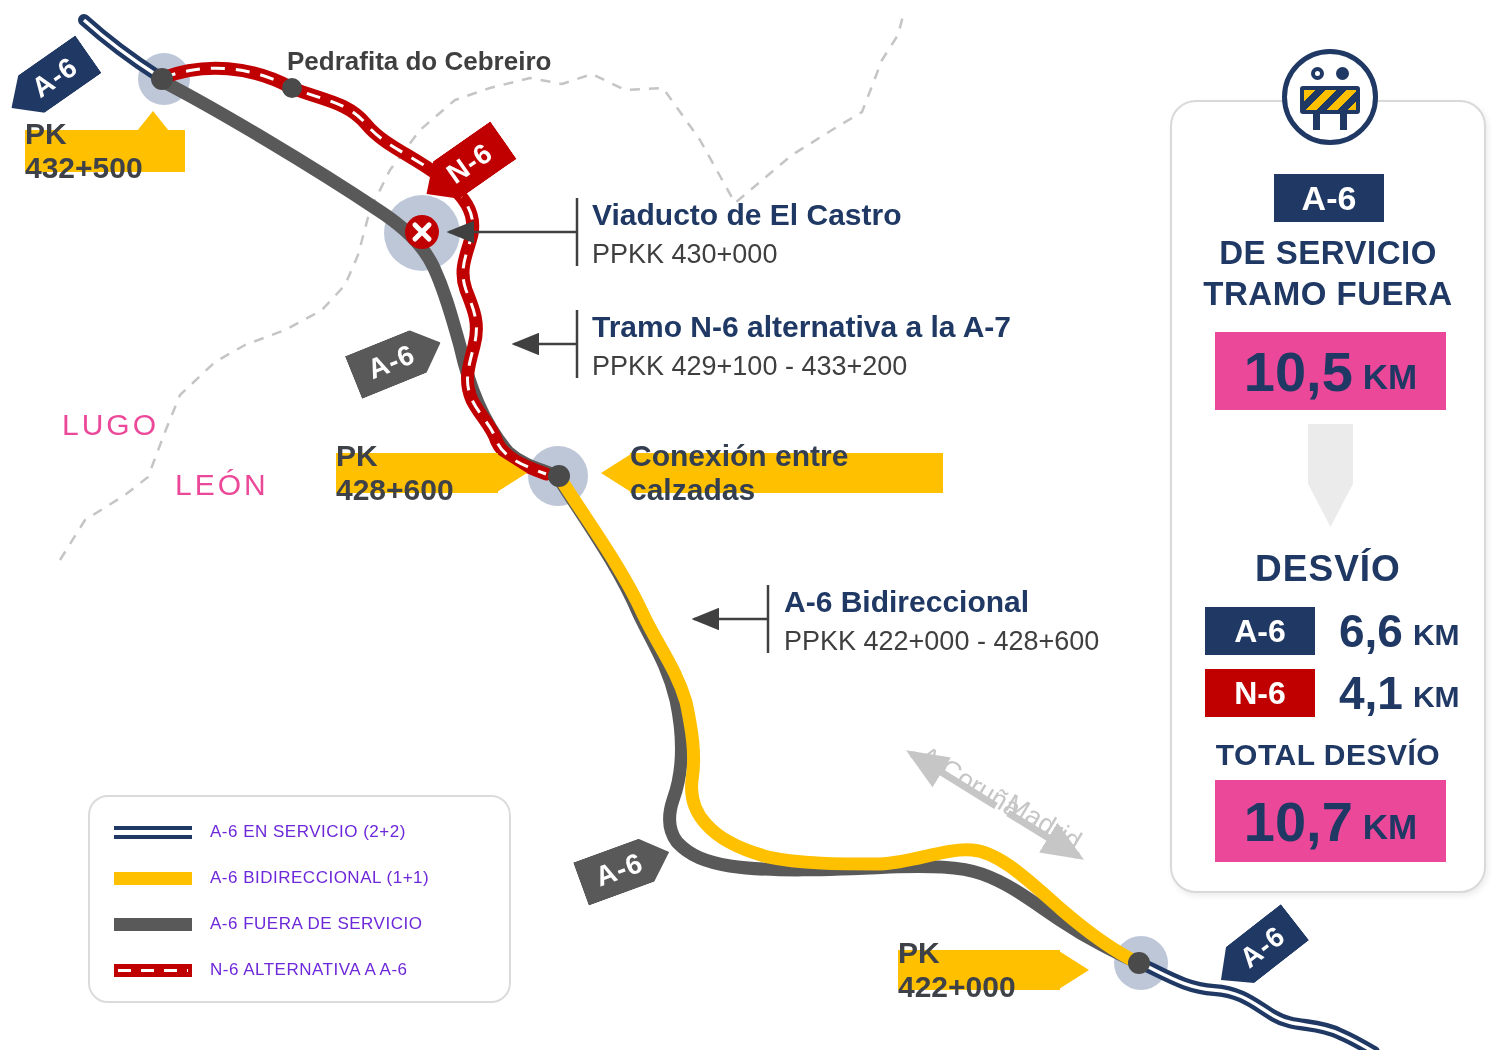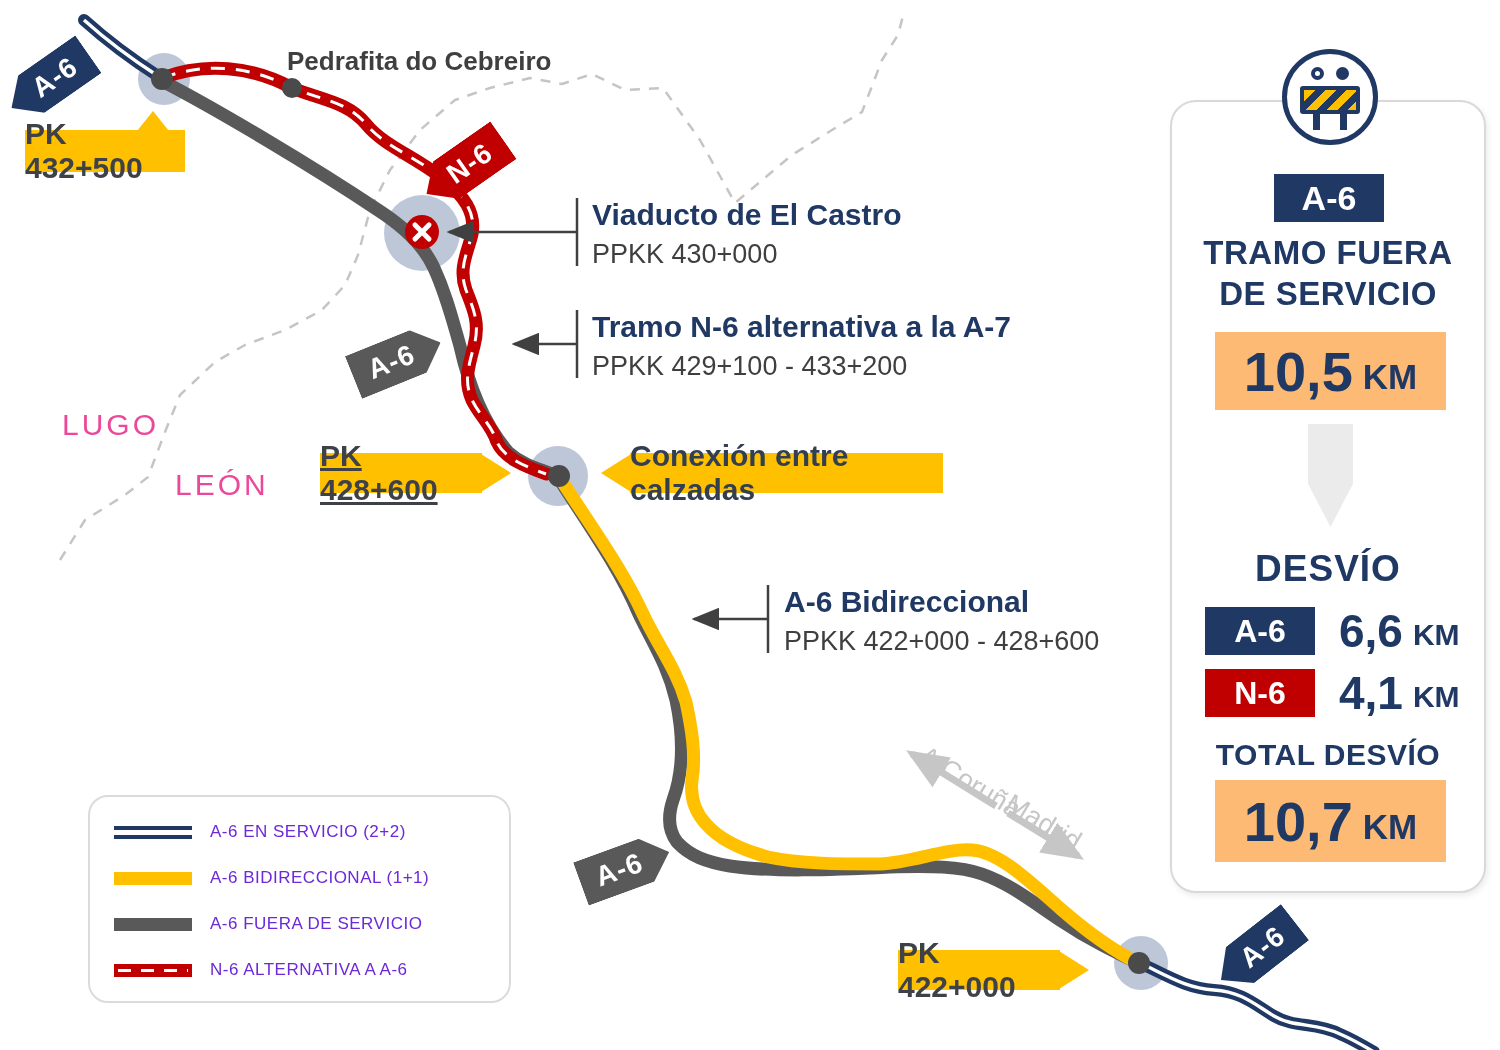--- a/index.html
+++ b/index.html
@@ -67,21 +67,21 @@
         border:4px solid #1F3864;box-sizing:border-box;background:#ffffff;}
   .barrier-knob-r{position:absolute;right:24px;top:13px;width:13px;height:13px;border-radius:50%;
         background:#1F3864;}
   .barrier-leg-l{position:absolute;left:26px;top:58px;width:7px;height:18px;background:#1F3864;}
   .barrier-leg-r{position:absolute;right:26px;top:58px;width:7px;height:18px;background:#1F3864;}
 
   .road-badge{position:absolute;left:102px;top:72px;width:110px;height:48px;background:#1F3864;
         color:#ffffff;font-size:34px;font-weight:bold;display:flex;align-items:center;justify-content:center;}
   .closure-title{position:absolute;left:0;top:130px;width:100%;text-align:center;color:#1F3864;
         font-size:33px;font-weight:bold;line-height:41px;letter-spacing:.5px;}
-  .big-yellow{position:absolute;left:43px;width:231px;background:#fdba74;color:#1F3864;
+  .big-yellow{position:absolute;left:43px;width:231px;background:#ec4899;color:#1F3864;
         display:flex;align-items:center;justify-content:center;font-weight:bold;}
   .by1{top:230px;height:78px;}
   .by2{top:678px;height:82px;}
   .big-val{font-size:56px;}
   .big-unit{font-size:35px;margin-left:10px;padding-top:12px;}
   .down-arrow{position:absolute;left:136px;top:322px;width:45px;height:103px;background:#EBEBEB;
         clip-path:polygon(0 0,100% 0,100% 58%,50% 100%,0 58%);}
   .desvio-title{position:absolute;left:0;top:446px;width:100%;text-align:center;color:#1F3864;
         font-size:37px;font-weight:bold;letter-spacing:1px;}
   .detour-row{position:absolute;left:33px;height:48px;display:flex;align-items:center;}
@@ -178,21 +178,21 @@
     <span>A-6</span>
   </div>
   <div class="abs shield navy point-left" style="left:1211px;top:928px;transform:rotate(-38deg);">
     <span>A-6</span>
   </div>
 
   <div class="abs tag" style="left:25px;top:130px;width:160px;height:42px;">
     <span class="tri tri-up" style="left:112px;"></span>
     <span>PK 432+500</span>
   </div>
-  <div class="abs tag" style="left:320px;top:453px;width:162px;height:40px;text-decoration:underline;">
+  <div class="abs tag" style="left:336px;top:453px;width:162px;height:40px;">
     <span class="tri tri-right"></span>
     <span>PK 428+600</span>
   </div>
   <div class="abs tag" style="left:630px;top:453px;width:313px;height:40px;color:#333F50;">
     <span class="tri tri-left"></span>
     <span>Conexión entre calzadas</span>
   </div>
   <div class="abs tag" style="left:898px;top:950px;width:162px;height:40px;">
     <span class="tri tri-right"></span>
     <span>PK 422+000</span>
@@ -238,22 +238,22 @@
       <span class="barrier-knob-l"></span>
       <span class="barrier-knob-r"></span>
       <span class="barrier-body"></span>
       <span class="barrier-leg-l"></span>
       <span class="barrier-leg-r"></span>
     </div>
 
     <div class="road-badge">A-6</div>
 
     <div class="closure-title">
+      <div>DE SERVICIO</div>
       <div>TRAMO FUERA</div>
-      <div>DE SERVICIO</div>
     </div>
 
     <div class="big-yellow by1">
       <span class="big-val">10,5</span>
       <span class="big-unit">KM</span>
     </div>
 
     <div class="down-arrow"></div>
 
     <div class="desvio-title">DESVÍO</div>

